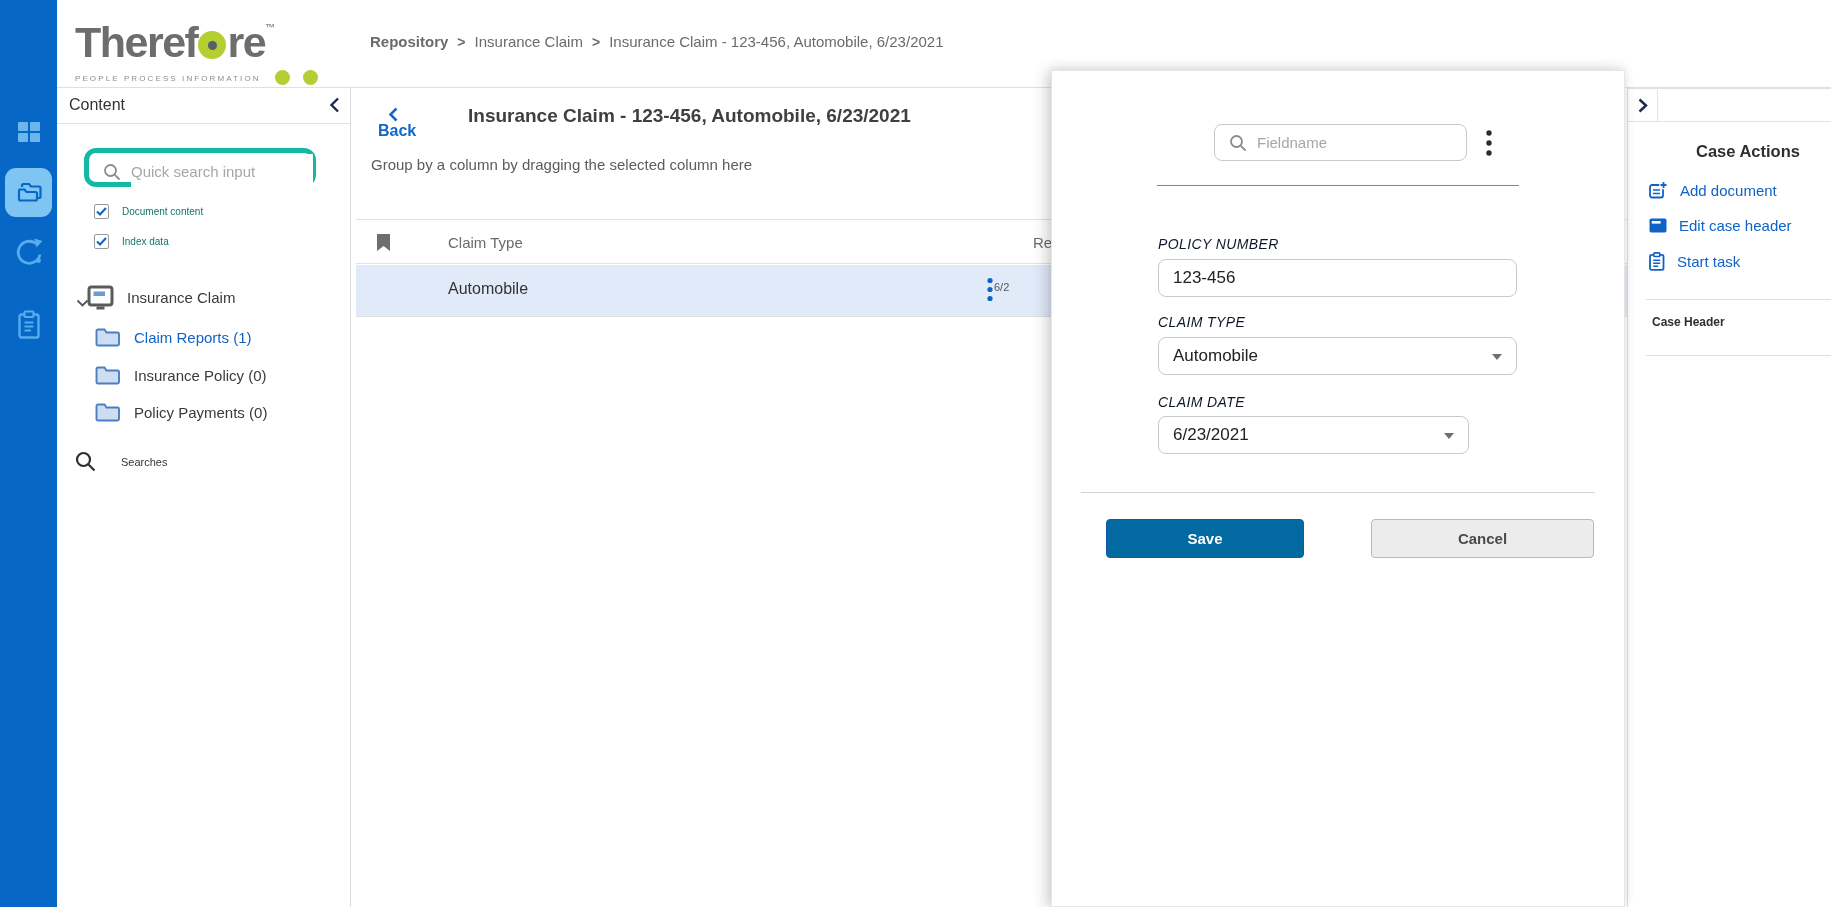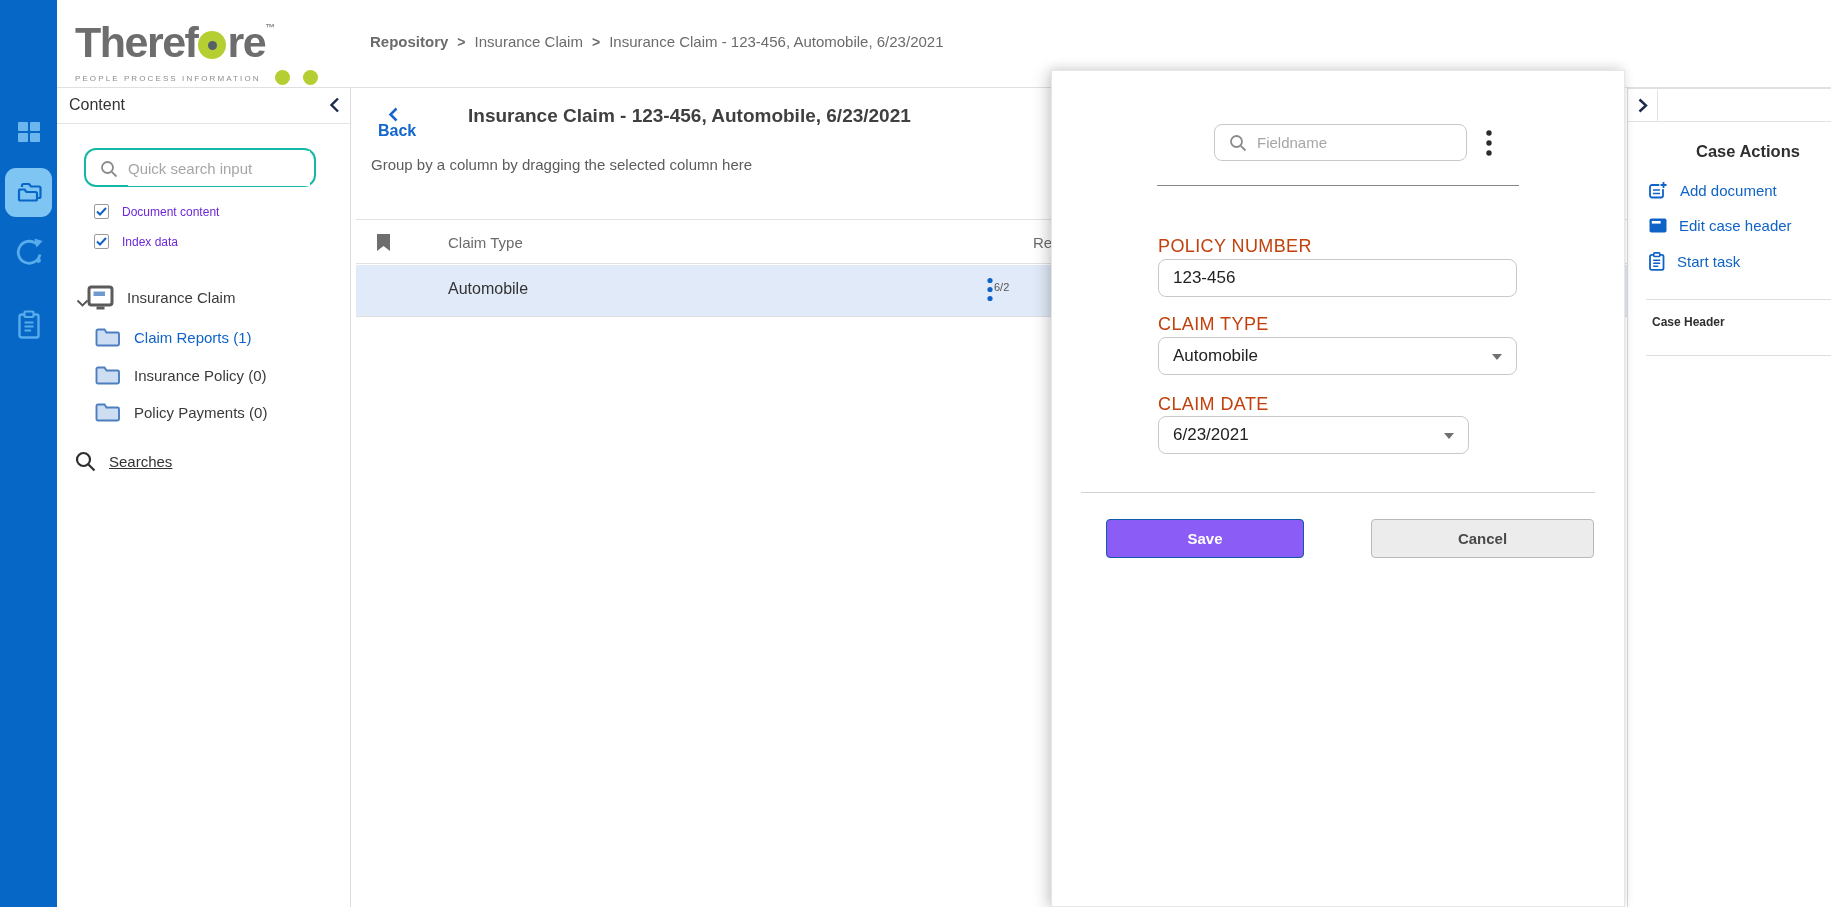--- a/index.html
+++ b/index.html
@@ -27,38 +27,38 @@
   .breadcrumb { position:absolute; left:313px; top:33px; font-size:15px; color:#6b6b6b; white-space:nowrap; }
   .breadcrumb .bc-root { font-weight:bold; }
   .bc-sep { margin:0 9px; color:#6b6b6b; font-weight:bold; font-size:14px; }
 
   
   .content-panel { position:absolute; left:53px; top:88px; width:298px; bottom:0; background:#fff;
                    border-right:1px solid #dcdcdc; z-index:4; }
   .cp-head { position:relative; height:36px; border-bottom:1px solid #e4e4e4; }
   .cp-title { position:absolute; left:16px; top:8px; font-size:16px; color:#333; }
   .cp-collapse { position:absolute; right:10px; top:9px; cursor:pointer; }
-  .cp-search { position:absolute; left:31px; top:60px; width:232px; height:39px; border:2px solid #14b8a6;
+  .cp-search { position:absolute; left:31px; top:60px; width:232px; height:39px; border:5px solid #14b8a6;
                border-radius:12px; background:#fff; }
   .cp-search input { position:absolute; left:42px; top:1px; width:182px; height:35px; border:none; outline:none;
                      font-size:15px; color:#444; font-family:"Liberation Sans",sans-serif; }
   .cp-search input::placeholder { color:#a6a6a6; }
   .cp-search .mag { position:absolute; left:14px; top:10px; }
   .cbx-row { position:absolute; left:41px; display:flex; align-items:center; cursor:pointer; }
   .cbx { width:15px; height:15px; border:1px solid #9a9a9a; border-radius:2px; background:#fff;
          display:flex; align-items:center; justify-content:center; }
-  .cbx-label { margin-left:13px; font-size:12px; color:#6d28d9; }
+  .cbx-label { margin-left:13px; font-size:10px; color:#0f766e; }
   .tree-caret { position:absolute; left:3px; top:9px; }
   .tree-root { position:absolute; left:20px; top:197px; display:flex; align-items:center; cursor:pointer; }
   .tree-root .lbl { margin-left:13px; font-size:15px; color:#3a3a3a; }
   .tree-item { position:absolute; left:42px; display:flex; align-items:center; cursor:pointer; }
   .tree-item .lbl { margin-left:13px; font-size:15px; color:#3a3a3a; }
   .tree-item.sel .lbl { color:#1063c6; }
   .searches-row { position:absolute; left:22px; top:363px; display:flex; align-items:center; cursor:pointer; }
-  .searches-row .lbl { margin-left:13px; font-size:15px; color:#333;text-decoration:underline; }
+  .searches-row .lbl { margin-left:25px; font-size:11px; color:#333; }
 
   
   .main { position:absolute; left:356px; top:88px; right:0; bottom:0; background:#fff; z-index:1; }
   .back-btn { position:absolute; left:14px; top:19px; display:flex; align-items:center; cursor:pointer;flex-direction:column; }
   .back-btn .lbl { margin-left:8px; font-size:16px; font-weight:bold; color:#1366cb; }
   .main-title { position:absolute; left:112px; top:17px; font-size:19px; color:#404040; white-space:nowrap; }
   .group-hint { position:absolute; left:15px; top:68px; font-size:15px; color:#5c5c5c; }
   .tbl-head { position:absolute; left:0; right:0; top:131px; height:45px; border-top:1px solid #e2e2e2;
               border-bottom:1px solid #e2e2e2; background:#fff; }
   .tbl-head .bookmark { position:absolute; left:20px; top:13px; }
@@ -74,31 +74,31 @@
   .editor { position:absolute; left:1051px; top:70px; width:574px; bottom:0; background:#fff; z-index:30;
             border:1px solid #e6e6e6; box-shadow:-5px 2px 14px rgba(0,0,0,.16), 0 -3px 10px rgba(0,0,0,.08); }
   .ed-search { position:absolute; left:162px; top:53px; width:253px; height:37px; border:1px solid #c9c9c9;
                border-radius:8px; }
   .ed-search input { position:absolute; left:42px; top:1px; width:200px; height:33px; border:none; outline:none;
                      font-size:15px; font-family:"Liberation Sans",sans-serif; }
   .ed-search input::placeholder { color:#a6a6a6; }
   .ed-search .mag { position:absolute; left:14px; top:9px; }
   .ed-kebab { position:absolute; left:434px; top:58px; cursor:pointer; }
   .ed-divider { position:absolute; left:105px; top:114px; width:362px; height:1px; background:#858585; }
-  .fld-label { position:absolute; left:106px; font-size:18px; color:#c2410c; letter-spacing:.4px; }
+  .fld-label { position:absolute; left:106px; font-size:14px; color:#0f172a; letter-spacing:.4px;font-style:italic; }
   .fld-input { position:absolute; left:106px; width:359px; height:38px; border:1px solid #c9c9c9; border-radius:8px;
                font-size:17px; color:#222; padding:9px 14px; font-family:"Liberation Sans",sans-serif; outline:none; background:#fff; }
   .fld-select { position:absolute; left:106px; height:38px; border:1px solid #c9c9c9; border-radius:8px; background:#fff;
                 display:flex; align-items:center; padding:0 14px; font-size:17px; color:#222; cursor:pointer; }
   .dd-arrow { position:absolute; width:0; height:0; border-left:5px solid transparent; border-right:5px solid transparent;
               border-top:6px solid #707070; top:16px; }
   .ed-divider2 { position:absolute; left:29px; top:421px; width:514px; height:1px; background:#d2d2d2; }
   .btn { position:absolute; top:448px; height:39px; border-radius:4px; font-size:15px; font-weight:bold;
          display:flex; align-items:center; justify-content:center; cursor:pointer; font-family:"Liberation Sans",sans-serif; }
-  .btn-save { left:54px; width:198px; background:#8b5cf6; color:#fff; border:1px solid #0e59a9; }
+  .btn-save { left:54px; width:198px; background:#0369a1; color:#fff; border:1px solid #0e59a9; }
   .btn-cancel { left:319px; width:223px; background:#ececec; color:#4a4a4a; border:1px solid #b9b9b9; }
 
   
   .case-panel { position:absolute; left:1627px; top:88px; right:0; bottom:0; background:#fff;
                 border-left:1px solid #dedede; border-top:1px solid #e0e0e0; z-index:10; }
   .case-collapse { position:absolute; left:0; top:1px; width:30px; height:31px; border-right:1px solid #e3e3e3;
                    display:flex; align-items:center; justify-content:center; cursor:pointer; }
   .case-topline { position:absolute; left:0; right:0; top:32px; height:1px; background:#e3e3e3; }
   .case-actions-title { position:absolute; left:68px; top:53px; font-size:16.5px; font-weight:bold; color:#2f2f2f; white-space:nowrap; }
   .case-action { position:absolute; left:21px; display:flex; align-items:center; cursor:pointer; white-space:nowrap; }

